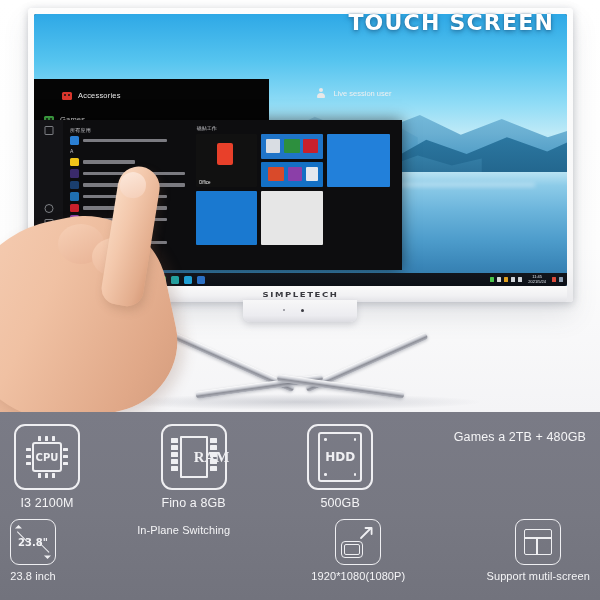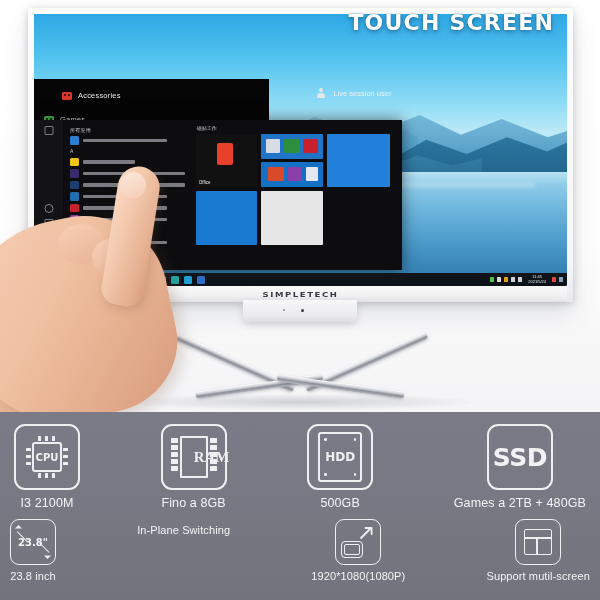--- a/index.html
+++ b/index.html
@@ -430,23 +430,20 @@
             <span class="screw" style="right:4px;top:4px;"></span>
             <span class="screw" style="left:4px;bottom:4px;"></span>
             <span class="screw" style="right:4px;bottom:4px;"></span>
             <span>HDD</span>
           </div>
         </div>
         <div class="label">500GB</div>
       </div>
 
       <div class="cell">
-        <div class="ibox r1box">
-          <span class="txtico" style="font-size:25px;letter-spacing:-.5px;">SSD</span>
-        </div>
         <div class="label">Games a 2TB + 480GB</div>
       </div>
     </div>
 
     <div class="row row2">
 
       <div class="cell">
         <div class="ibox r2box">
           <div class="diag">
             <span class="ln" style="left:4px;top:9px;width:14px;transform:rotate(45deg);transform-origin:left center;"></span>

